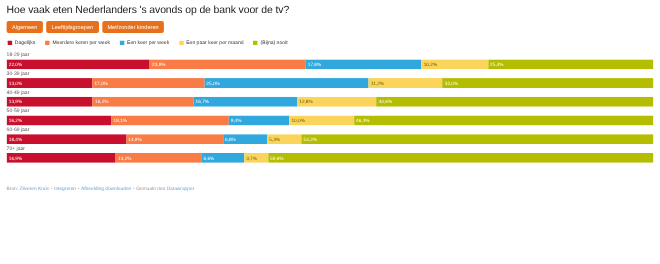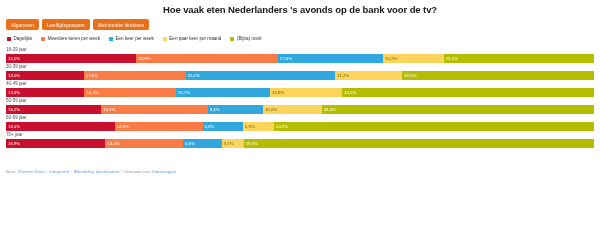--- a/index.html
+++ b/index.html
@@ -17,27 +17,26 @@
   }
   .wrap {
     padding: 4px 6px 0 6px;
     box-sizing: border-box;
     width: 600px;
     height: 179px;
     position: relative;
   }
   .title {
     font-size: 9.5px;
-    font-weight: bold;
+    font-weight: normal;
     color: #1a1a1a;
     letter-spacing: -0.1px;
     line-height: 11px;
     margin: 0 0 4px 0;
     white-space: nowrap;
-    text-align: center;
   }
   .tabs {
     display: flex;
     gap: 3px;
     margin-bottom: 6px;
   }
   .tab {
     background: #e8701a;
     color: #ffffff;
     font-size: 5px;

